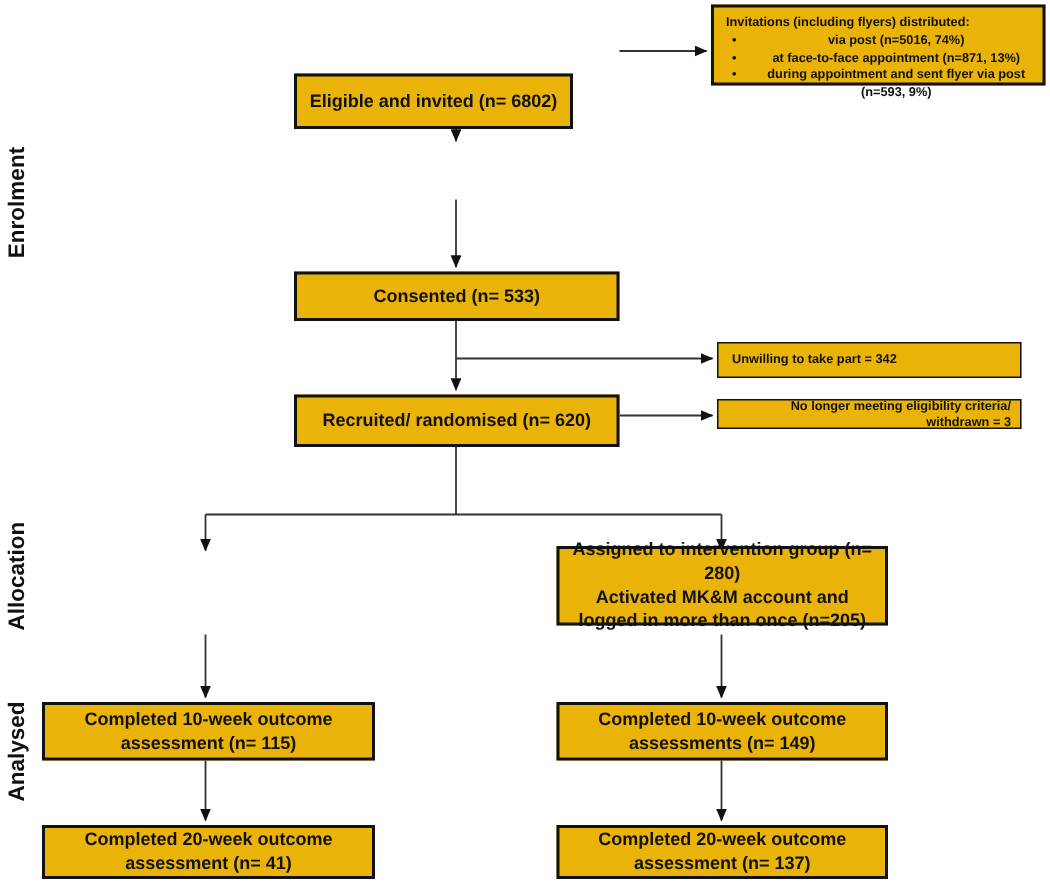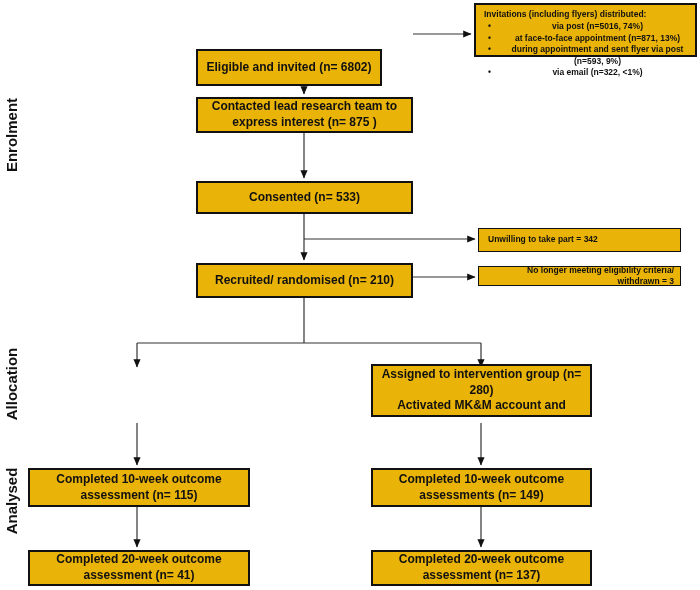--- a/index.html
+++ b/index.html
@@ -120,41 +120,37 @@
   <div class="stage-label" style="left:-38px; top:491px;">Analysed</div>
 
   <div class="box" style="left:196px; top:17px; width:186px; height:37px;margin-top:32px;">Eligible and invited (n= 6802)</div>
 
   <div class="box invitations" style="left:474px; top:3px; width:223px; height:54px;">
     <div>Invitations (including flyers) distributed:</div>
     <ul class="inv-list">
       <li>via post (n=5016, 74%)</li>
       <li>at face-to-face appointment (n=871, 13%)</li>
       <li>during appointment and sent flyer via post  (n=593, 9%)</li>
-      <li>via email (n=322, &lt;1%)</li>
     </ul>
   </div>
 
-  <div class="box" style="left:196px; top:97px; width:217px; height:36px;">
-    <div>Contacted lead research team to</div>
-    <div>express interest (n= 875 )</div>
-  </div>
 
   <div class="box" style="left:196px; top:181px; width:217px; height:33px;">Consented (n= 533)</div>
 
   <div class="box small" style="left:478px; top:228px; width:203px; height:24px;">Unwilling to take part = 342</div>
 
-  <div class="box" style="left:196px; top:263px; width:217px; height:35px;">Recruited/ randomised (n= 210)</div>
+  <div class="box" style="left:196px; top:263px; width:217px; height:35px;">Recruited/ randomised (n= 620)</div>
 
   <div class="box small" style="left:478px; top:266px; width:203px; height:20px;">No longer meeting eligibility criteria/ withdrawn = 3</div>
 
 
   <div class="box" style="left:371px; top:364px; width:221px; height:53px;">
     <div>Assigned to intervention group (n= 280)</div>
     <div>Activated MK&amp;M account and</div>
+    <div>logged in more than once (n=205)</div>
   </div>
 
   <div class="box" style="left:28px; top:468px; width:222px; height:39px;">
     <div>Completed 10-week outcome</div>
     <div>assessment (n= 115)</div>
   </div>
 
   <div class="box" style="left:371px; top:468px; width:221px; height:39px;">
     <div>Completed 10-week outcome</div>
     <div>assessments (n= 149)</div>

